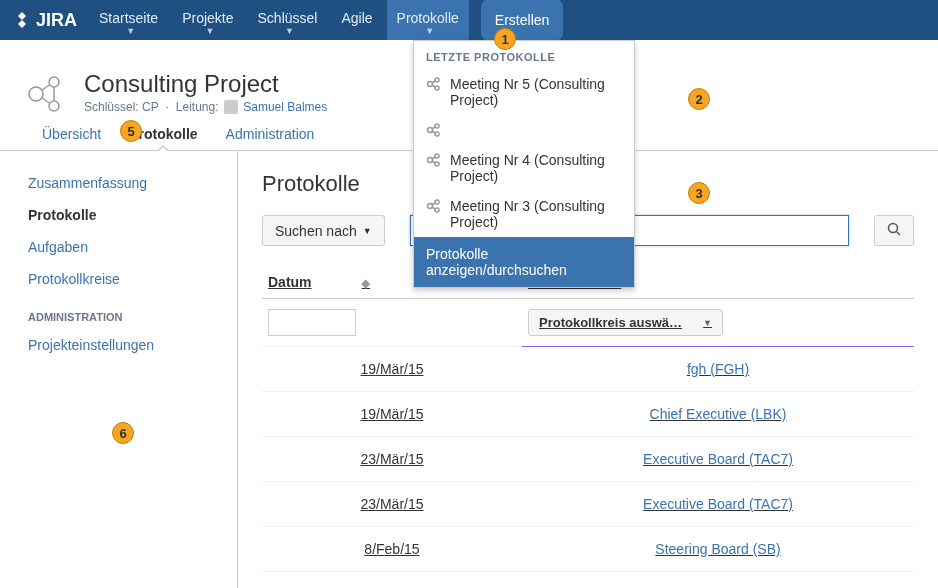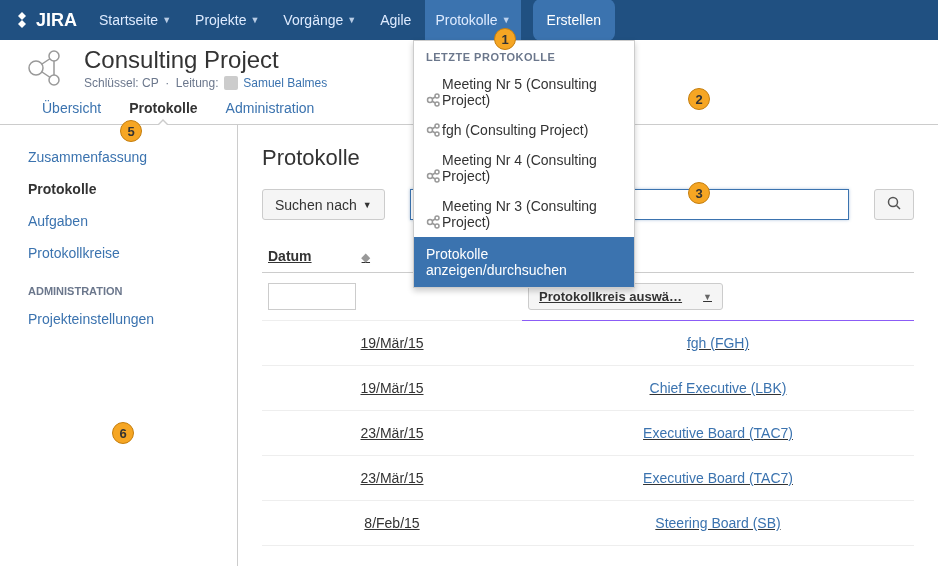--- a/index.html
+++ b/index.html
@@ -1,32 +1,32 @@
 <!DOCTYPE html>
 <html><head>
 <meta charset="utf-8">
 <style>
 * { box-sizing: border-box; margin: 0; padding: 0; }
 body { font-family: Arial, Helvetica, sans-serif; font-size: 14px; color: #333; background: #fff; width: 938px; }
 
 .topnav { background: #205081; height: 40px; display: flex; align-items: center; padding: 0 12px; gap: 4px; position: relative; }
 .logo { display: flex; align-items: center; color: #fff; font-weight: bold; font-size: 18px; margin-right: 8px; }
 .logo svg { margin-right: 4px; }
-.nav-item { color: #deebff; padding: 10px 10px; height: 40px; display: flex; align-items: center; cursor: pointer; font-size: 14px; }
+.nav-item { color: #deebff; padding: 10px 10px; height: 40px; display: flex; align-items: center; cursor: pointer; font-size: 14px; flex-direction: column; }
 .nav-item.active { background: #3b73af; }
 .nav-caret { font-size: 9px; margin-left: 4px; opacity: 0.8; }
 .btn-create { background: #3b73af; color: #fff; border: none; padding: 13px 14px; border-radius: 8px; font-size: 14px; cursor: pointer; margin-left: 8px; }
 
 .dropdown { position: absolute; top: 40px; left: 413px; width: 222px; background: #fff; border: 1px solid #ccc; box-shadow: 0 3px 6px rgba(0,0,0,0.2); z-index: 100; }
 .dropdown-header { padding: 10px 12px 6px; font-size: 11px; font-weight: bold; color: #6b778c; letter-spacing: 0.5px; }
-.dropdown-item { padding: 7px 12px; display: flex; align-items: flex-end; cursor: pointer; color: #333; font-size: 14px; }
+.dropdown-item { padding: 7px 12px; display: flex; align-items: flex-start; gap: 8px; cursor: pointer; color: #333; font-size: 14px; }
 .dropdown-item-icon { width: 16px; height: 16px; flex-shrink: 0; }
 .dropdown-action { background: #3b73af; color: #fff; padding: 9px 12px; cursor: pointer; font-size: 14px; }
 
-.proj-header { padding: 4px 20px 0; display: flex; align-items: center; gap: 16px; }
+.proj-header { padding: 30px 20px 0; display: flex; align-items: flex-start; gap: 16px; }
 .proj-icon { width: 48px; height: 48px; }
 .proj-title { font-size: 24px; font-weight: normal; color: #333; }
 .proj-meta { font-size: 12px; color: #6b778c; margin-top: 2px; }
 .proj-meta a { color: #3b73af; text-decoration: none; }
 .user-icon { display: inline-block; width: 14px; height: 14px; background: #ccc; border-radius: 2px; vertical-align: text-bottom; margin: 0 2px; }
 
 .tabs { border-bottom: 1px solid #ccc; padding: 0 28px; display: flex; gap: 0; }
 .tab { padding: 8px 14px; color: #3b73af; cursor: pointer; font-size: 14px; position: relative; }
 .tab.active { color: #333; font-weight: bold; }
 .tab.active::after { content: ''; position: absolute; bottom: -1px; left: 50%; transform: translateX(-50%); width: 0; height: 0; border-left: 6px solid transparent; border-right: 6px solid transparent; border-bottom: 6px solid #ccc; }
@@ -70,21 +70,21 @@
   </div>
   <div class="nav-item">
       <span>Startseite</span>
       <span class="nav-caret">▼</span>
     </div>
   <div class="nav-item">
       <span>Projekte</span>
       <span class="nav-caret">▼</span>
     </div>
   <div class="nav-item">
-      <span>Vorgänge</span>
+      <span>Schlüssel</span>
       <span class="nav-caret">▼</span>
     </div>
   <div class="nav-item">
       <span>Agile</span>
     </div>
   <div class="nav-item active">
       <span>Protokolle</span>
       <span class="nav-caret">▼</span>
     </div>
   <button class="btn-create">Erstellen</button>
@@ -102,21 +102,20 @@
       <span>Meeting Nr 5 (Consulting Project)</span>
     </div>
     <div class="dropdown-item">
       <svg class="dropdown-item-icon mol-icon" viewBox="0 0 16 16">
           <line x1="4" y1="8" x2="11" y2="4"></line>
           <line x1="4" y1="8" x2="11" y2="12"></line>
           <circle cx="4" cy="8" r="2.5"></circle>
           <circle cx="11" cy="4" r="2"></circle>
           <circle cx="11" cy="12" r="2"></circle>
         </svg>
-      <span>fgh (Consulting Project)</span>
     </div>
     <div class="dropdown-item">
       <svg class="dropdown-item-icon mol-icon" viewBox="0 0 16 16">
           <line x1="4" y1="8" x2="11" y2="4"></line>
           <line x1="4" y1="8" x2="11" y2="12"></line>
           <circle cx="4" cy="8" r="2.5"></circle>
           <circle cx="11" cy="4" r="2"></circle>
           <circle cx="11" cy="12" r="2"></circle>
         </svg>
       <span>Meeting Nr 4 (Consulting Project)</span>

